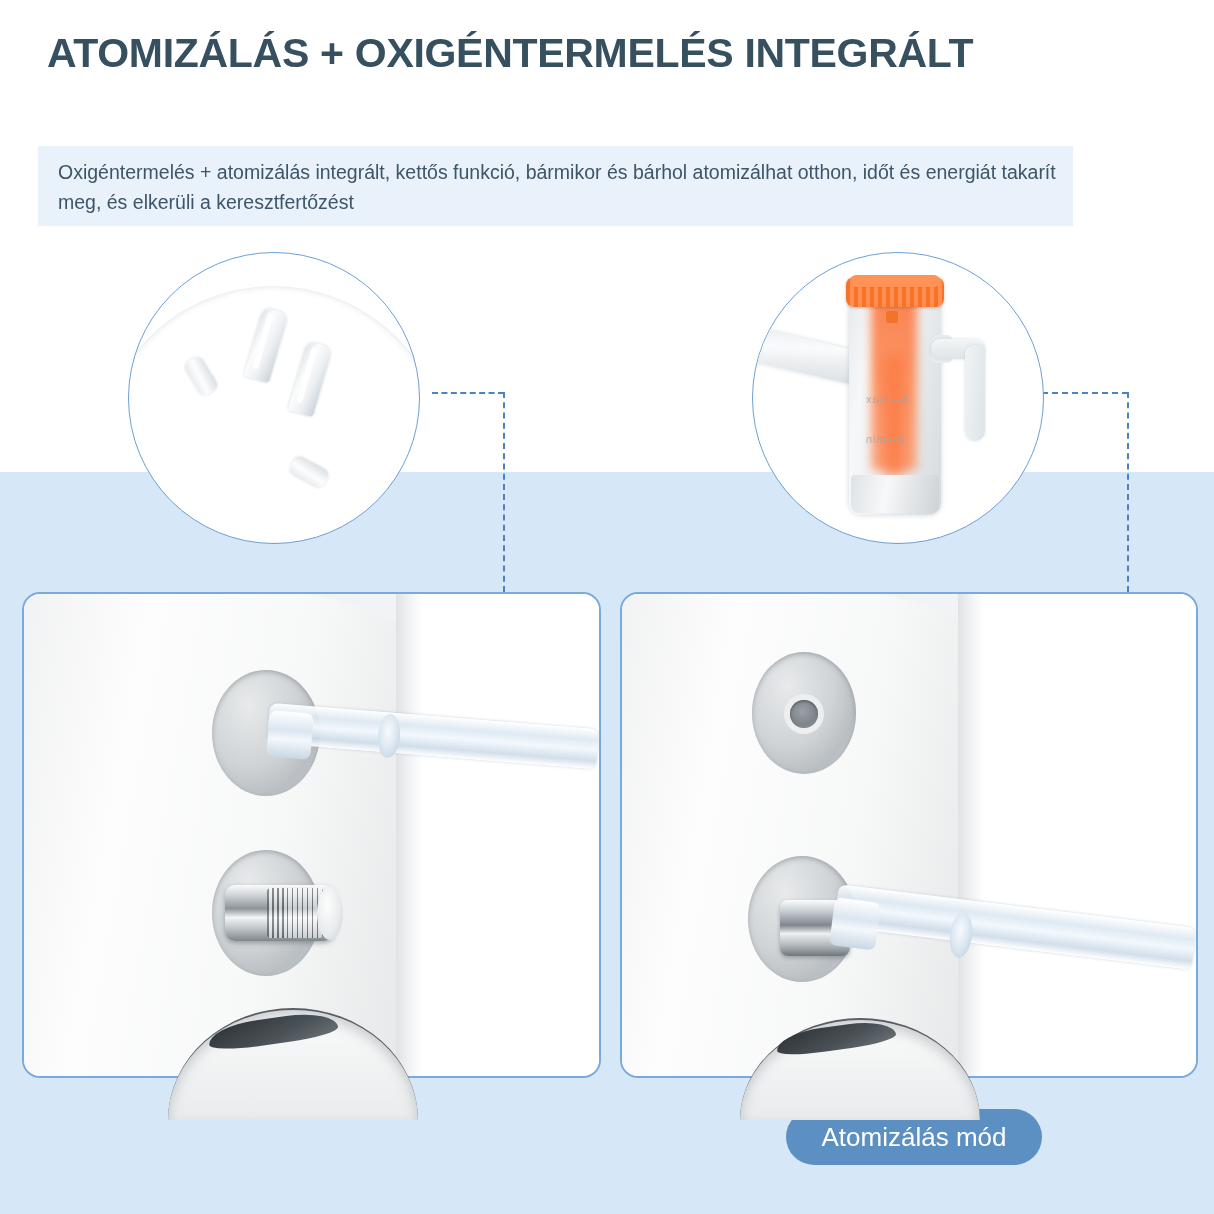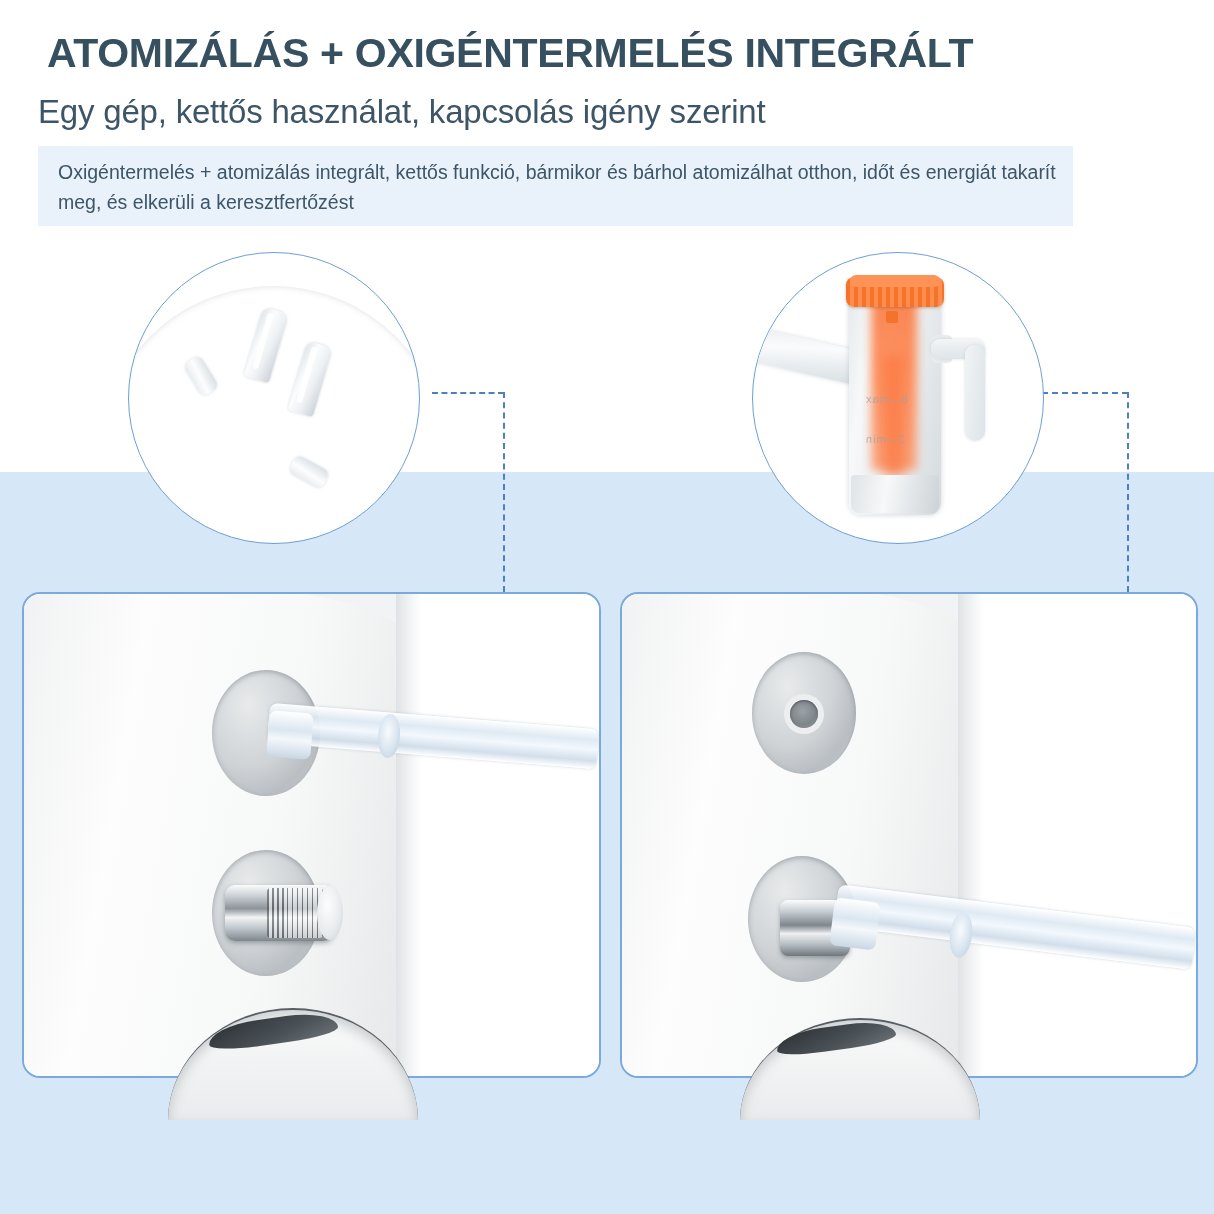--- a/index.html
+++ b/index.html
@@ -336,21 +336,20 @@
   }
   #pill-left{left:168px;width:264px;}
   #pill-right{left:786px;width:256px;}
 </style>
 </head>
 <body>
 
 <div class="page">
 
   <div class="title">ATOMIZÁLÁS + OXIGÉNTERMELÉS INTEGRÁLT</div>
-  <div class="subtitle">Egy gép, kettős használat, kapcsolás igény szerint</div>
 
   <div class="desc-box">
     <div class="desc-text">Oxigéntermelés + atomizálás integrált, kettős funkció, bármikor és bárhol atomizálhat otthon, időt és energiát takarít meg, és elkerüli a keresztfertőzést</div>
   </div>
 
   <div class="band"></div>
 
   <div class="dash-h" id="dash-h-left"></div>
   <div class="dash-v" id="dash-v-left"></div>
   <div class="dash-h" id="dash-h-right"></div>
@@ -422,14 +421,15 @@
   <div class="port-hole" id="hole-oxy-right"></div>
   <div class="port-label" id="label-ato-right">Atoization</div>
   <div class="port-disc" id="disc-ato-right"></div>
   <div class="chrome-collar"></div>
   <div class="tube" id="tube-right"></div>
   <div id="tube-right-ferrule"></div>
   <div id="tube-right-mouth"></div>
   <div class="handle" id="handle-right"></div>
   <div id="handle-right-slot"></div>
 
+  <div class="pill" id="pill-right">Atomizálás mód</div>
 
 </div>
 
 </body></html>

